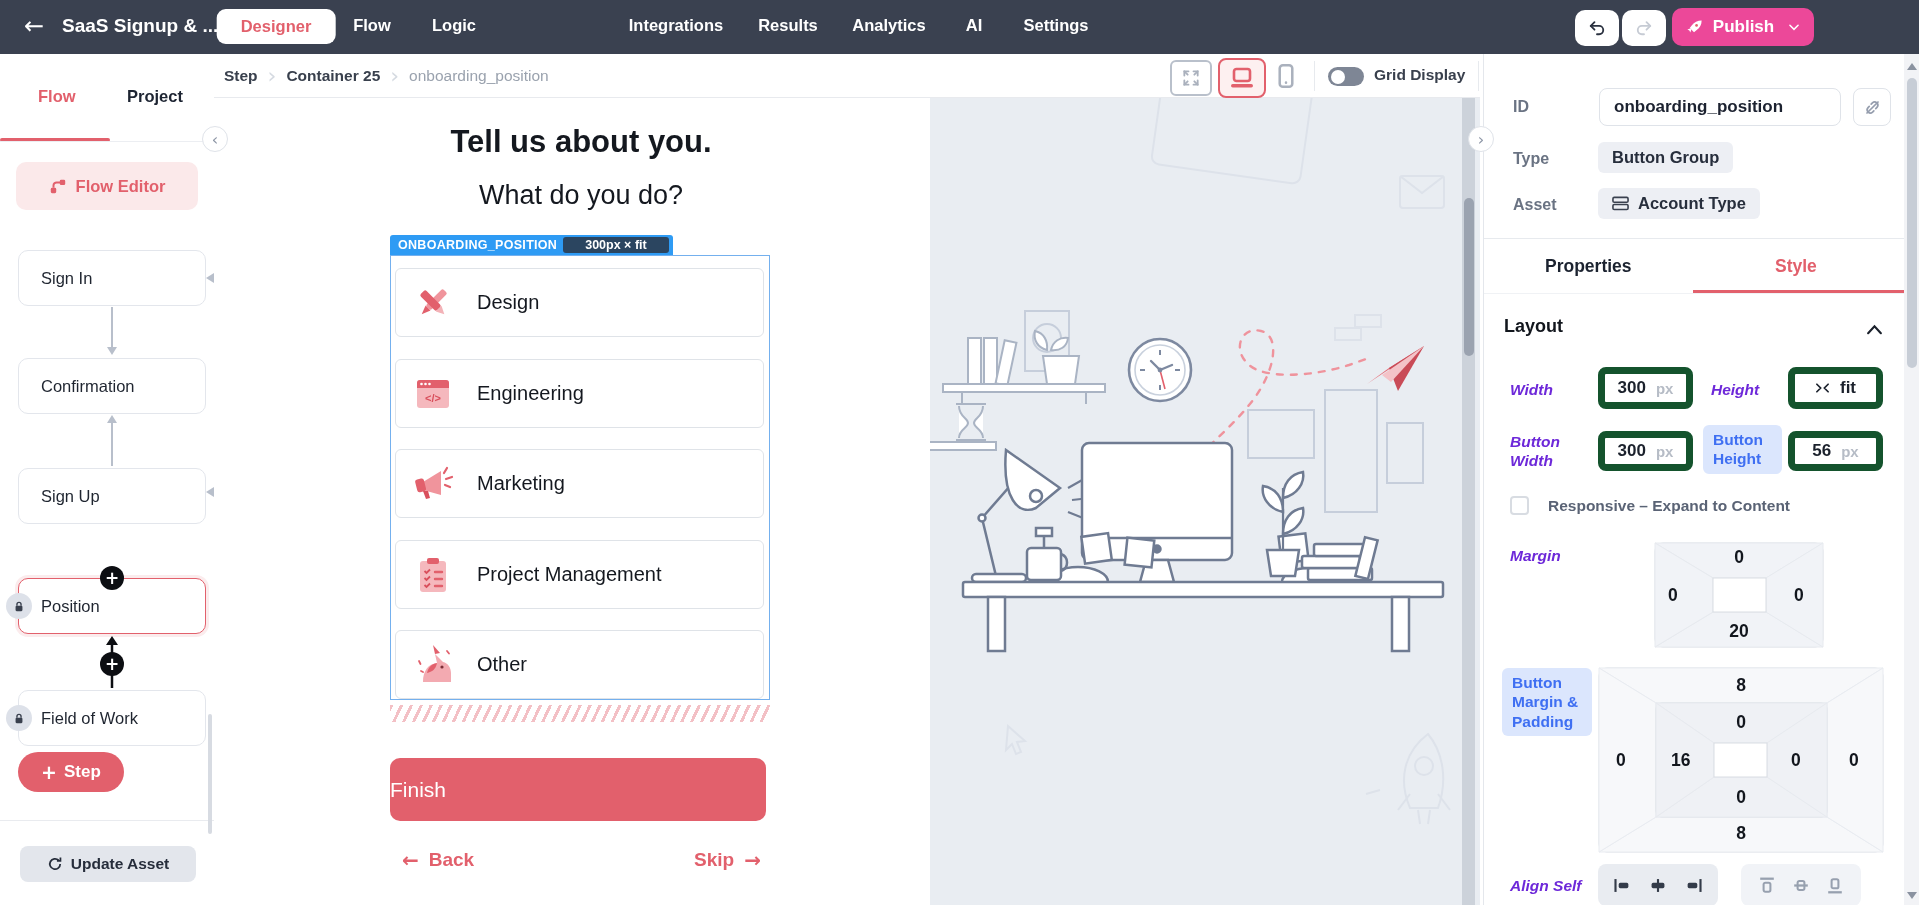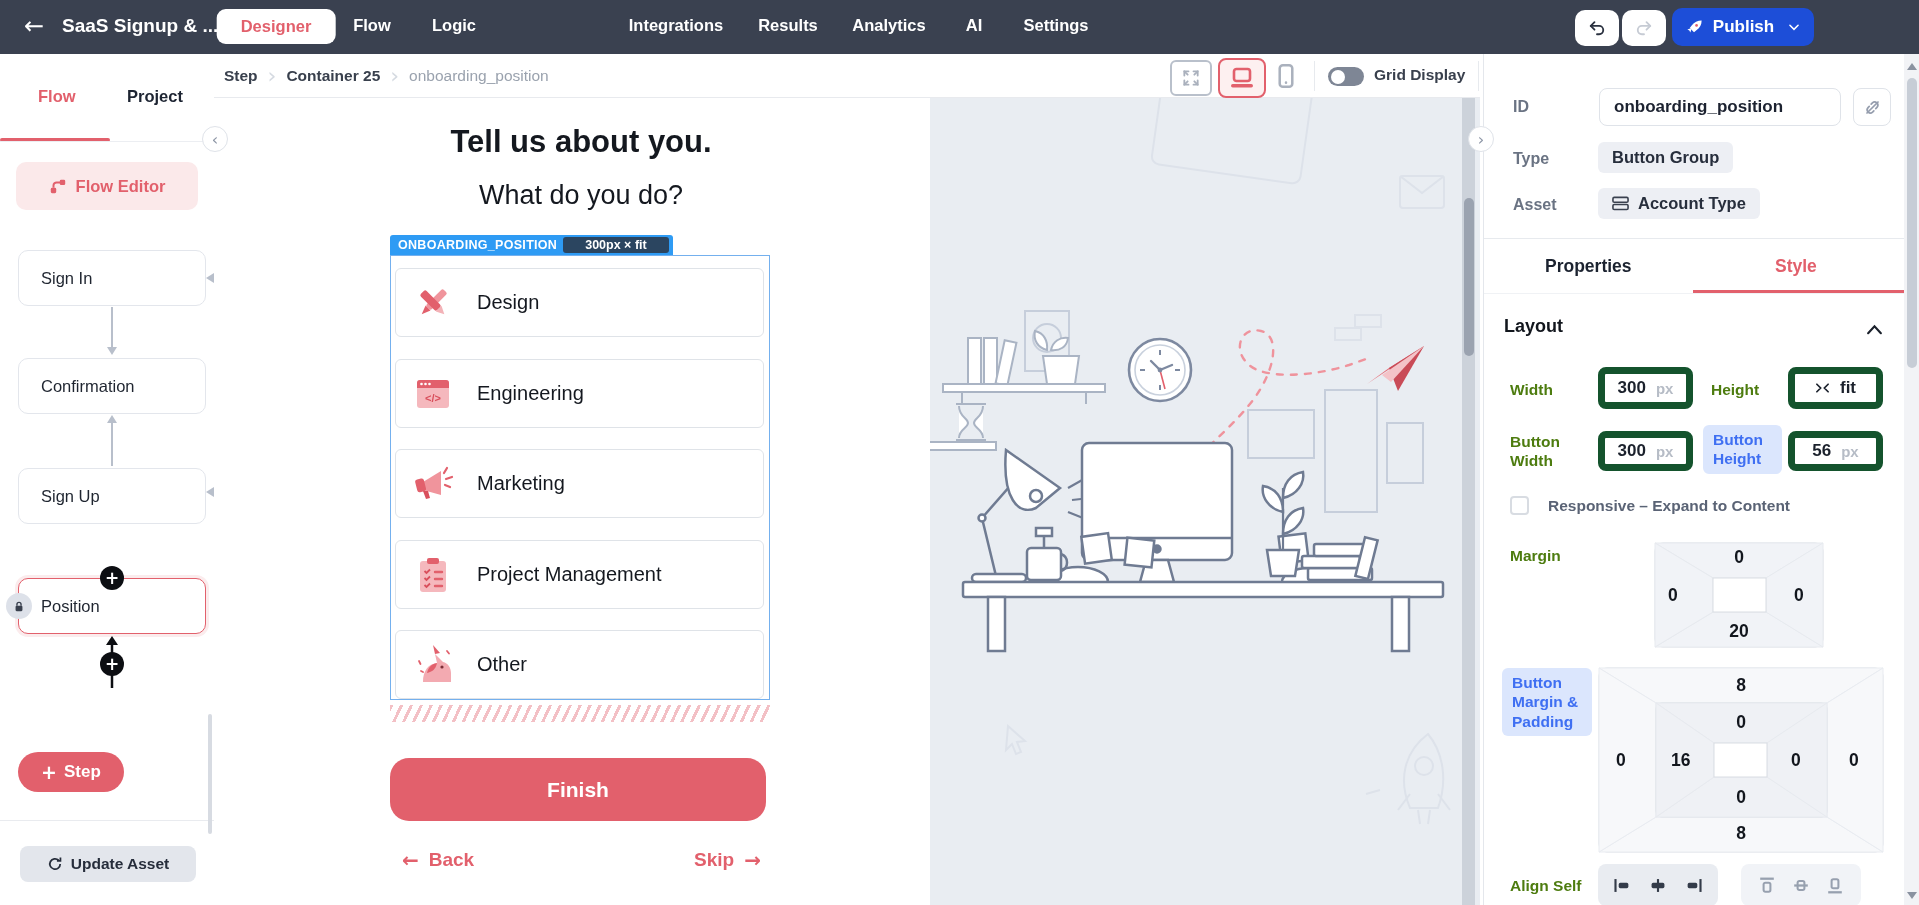--- a/index.html
+++ b/index.html
@@ -11,21 +11,21 @@
   
   .topbar{position:absolute;left:0;top:0;width:1919px;height:54px;background:#3a4150;}
   .back-arrow{position:absolute;left:24px;top:12px;font-size:24px;color:#fff;cursor:pointer;
               font-family:"DejaVu Sans",sans-serif;}
   .app-title{position:absolute;left:62px;top:15px;font-size:19px;font-weight:bold;color:#fff;}
   .top-tab{position:absolute;top:16px;transform:translateX(-50%);font-size:16.5px;font-weight:600;
            color:#fff;cursor:pointer;white-space:nowrap;}
   .top-tab.pill{top:9px;background:#fff;color:#e2606c;border-radius:9px;padding:8px 24px;}
   .icon-btn{position:absolute;top:10px;width:44px;height:36px;background:#fff;border-radius:10px;
             display:flex;align-items:center;justify-content:center;cursor:pointer;}
-  .publish{position:absolute;left:1672px;top:8px;width:142px;height:38px;background:#1d4ed8;
+  .publish{position:absolute;left:1672px;top:8px;width:142px;height:38px;background:#ec4899;
            border-radius:10px;display:flex;align-items:center;justify-content:center;gap:9px;
            color:#fff;font-size:17px;font-weight:bold;cursor:pointer;}
 
   
   .sidebar{position:absolute;left:0;top:54px;width:214px;height:851px;background:#fff;
            border-right:1px solid #e7eaee;}
   .side-tab{position:absolute;top:33px;font-size:16.5px;font-weight:bold;cursor:pointer;}
   .side-underline{position:absolute;left:0;top:84px;width:110px;height:4px;background:#e2606c;border-radius:2px;}
   .side-tabbar-line{position:absolute;left:0;top:87px;width:214px;height:1px;background:#eceef2;}
   .flow-editor{position:absolute;left:16px;top:108px;width:182px;height:48px;background:#fbe9ea;
@@ -64,22 +64,22 @@
              border-radius:3px 3px 0 0;padding:2px 4px 2px 8px;gap:6px;}
   .sel-badge .name{color:#fff;font-size:12.5px;font-weight:bold;letter-spacing:.3px;}
   .sel-badge .size{background:#2b4560;color:#fff;font-size:12.5px;font-weight:bold;border-radius:3px;padding:1px 22px;}
   .btn-group-box{position:absolute;left:176px;top:157px;width:380px;height:445px;border:1.5px solid #74b0ee;
                  box-sizing:border-box;}
   .opt-row{position:absolute;left:4px;width:369px;height:69px;background:#fff;border:1px solid #dfe3e8;
            border-radius:6px;box-sizing:border-box;display:flex;align-items:center;gap:22px;
            padding-left:15px;font-size:20px;font-weight:500;color:#14181f;cursor:pointer;}
   .hatch{position:absolute;left:176px;top:607px;width:380px;height:17px;
          background:repeating-linear-gradient(115deg,#f3c0c5 0 3px,#ffffff 3px 9px);}
-  .finish-btn{position:absolute;left:176px;top:660px;width:376px;height:63px;background:#e2606c;border-radius:19px;
-              color:#fff;font-size:21px;font-weight:bold;display:flex;align-items:center;justify-content:center;
+  .finish-btn{position:absolute;left:176px;top:660px;width:376px;height:63px;background:#e2606c;border-radius:10px;
+              color:#fff;font-size:21px;font-weight:normal;display:flex;align-items:center;
               cursor:pointer;}
   .nav-link{position:absolute;top:750px;display:flex;align-items:center;gap:10px;color:#e2606c;
             font-size:19px;font-weight:bold;cursor:pointer;}
   .nav-link .ar{font-family:"DejaVu Sans",sans-serif;font-size:20px;}
   .canvas-scroll-track{position:absolute;left:1248px;top:0;width:13px;height:807px;background:#ccd2da;}
   .canvas-scroll-thumb{position:absolute;left:1.5px;top:100px;width:10px;height:158px;background:#9ba3b0;
                        border-radius:5px;cursor:pointer;}
   .collapse-handle{position:absolute;top:126px;width:24px;height:24px;background:#fff;border:1px solid #dfe3e9;
                    border-radius:50%;display:flex;align-items:center;justify-content:center;color:#8d96a6;
                    font-size:16px;cursor:pointer;z-index:5;font-family:"DejaVu Sans",sans-serif;}
@@ -103,21 +103,21 @@
   .sec-head{position:absolute;font-size:18px;font-weight:bold;color:#12161d;}
   .num-input{position:absolute;width:95px;height:42px;border:7px solid #14532d;border-radius:8px;box-sizing:border-box;
              display:flex;align-items:center;justify-content:center;gap:10px;cursor:text;}
   .num-input .val{font-size:17px;font-weight:600;color:#1b212c;}
   .num-input .unit{font-size:15px;font-weight:600;color:#b6bcc6;}
   .blue-chip{position:absolute;background:#dbe6fd;border-radius:6px;color:#3f6ff2;font-size:15.5px;font-weight:bold;
              line-height:1.25;padding:5px 10px;box-sizing:border-box;cursor:pointer;}
   .checkbox{position:absolute;width:19px;height:19px;border:2px solid #d8dce2;border-radius:4px;background:#fff;
             box-sizing:border-box;cursor:pointer;}
   .chk-label{position:absolute;font-size:15.5px;font-weight:600;color:#5a6375;}
-  .flabel{position:absolute;font-size:15.5px;font-weight:600;color:#4d7c0f;line-height:1.25;}
+  .flabel{position:absolute;font-size:15.5px;font-weight:600;color:#6d28d9;line-height:1.25;font-style:italic;}
   .mnum{position:absolute;font-size:17.5px;font-weight:600;color:#12161d;text-align:center;cursor:text;}
   .align-group{position:absolute;height:42px;border-radius:8px;display:flex;align-items:center;
                justify-content:space-evenly;}
   .pscroll{position:absolute;left:1904px;top:54px;width:15px;height:851px;background:#f2f3f6;}
   .pscroll .thumb{position:absolute;left:2.5px;top:24px;width:10px;height:290px;background:#c7cdd6;border-radius:5px;cursor:pointer;}
   .tri-up{width:0;height:0;border-left:5px solid transparent;border-right:5px solid transparent;
           border-bottom:7px solid #8a92a0;position:absolute;left:2.5px;top:9px;}
   .tri-down{width:0;height:0;border-left:5px solid transparent;border-right:5px solid transparent;
           border-top:7px solid #8a92a0;position:absolute;left:2.5px;bottom:6px;}
 </style>
@@ -205,20 +205,29 @@
       <span>Sign Up</span>
     </div>
     <div class="node selected" style="top:524px">
       <div class="lock-badge">
         <svg width="12" height="13" viewBox="0 0 14 14">
           <rect x="3" y="6" width="8" height="6.5" rx="1.3" fill="#39404e"></rect>
           <path d="M4.6 6V4.6a2.4 2.4 0 0 1 4.8 0V6" stroke="#39404e" stroke-width="1.6" fill="none"></path>
         </svg>
       </div>
       <span>Position</span>
+    </div>
+    <div class="node" style="top:636px">
+      <div class="lock-badge">
+        <svg width="12" height="13" viewBox="0 0 14 14">
+          <rect x="3" y="6" width="8" height="6.5" rx="1.3" fill="#39404e"></rect>
+          <path d="M4.6 6V4.6a2.4 2.4 0 0 1 4.8 0V6" stroke="#39404e" stroke-width="1.6" fill="none"></path>
+        </svg>
+      </div>
+      <span>Field of Work</span>
     </div>
 
     <div class="plus-badge" style="left:100px;top:512px">
       <span>+</span>
     </div>
     <div class="plus-badge" style="left:100px;top:598px">
       <span>+</span>
     </div>
 
     <div class="step-btn">

